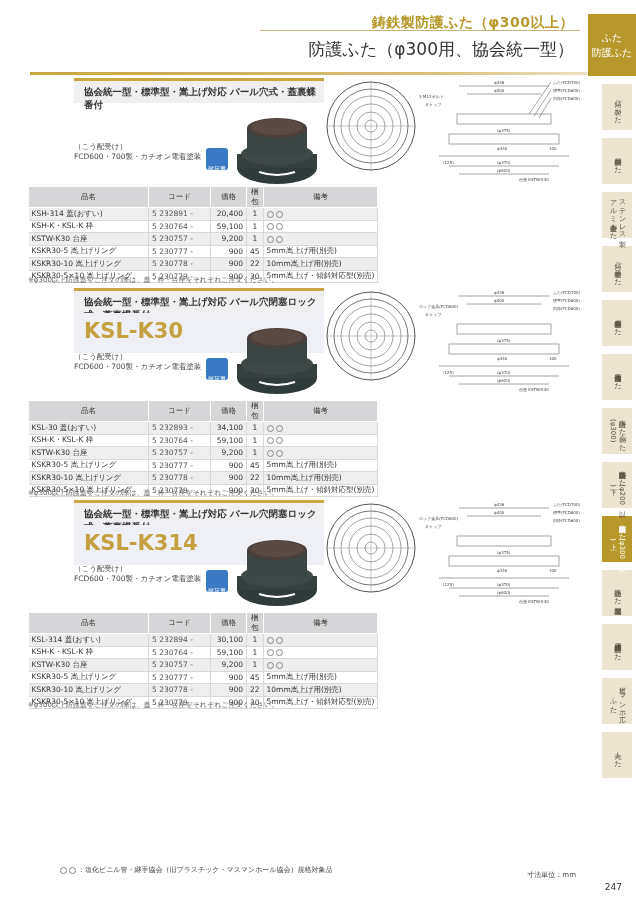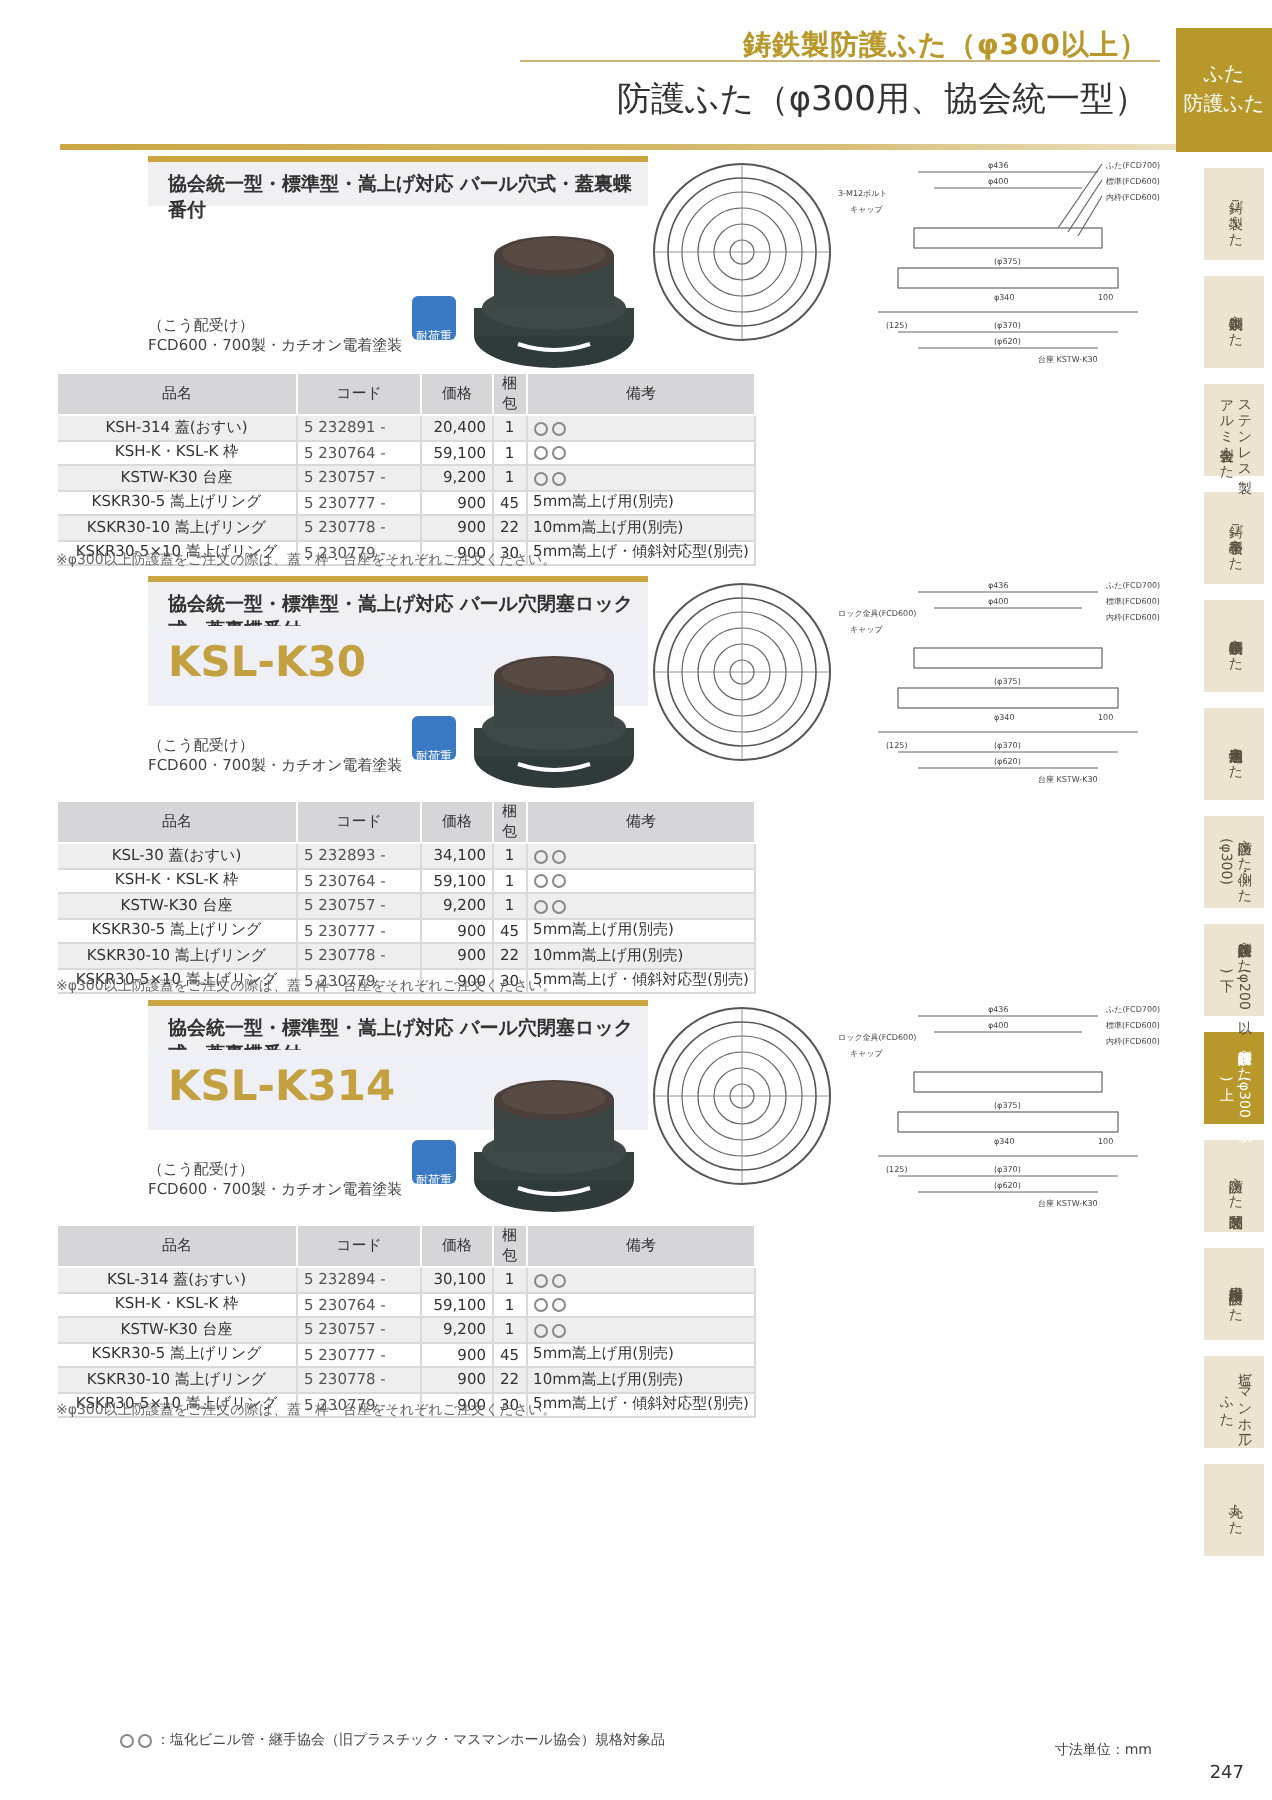--- a/index.html
+++ b/index.html
@@ -17,32 +17,32 @@
   .side { position: absolute; top: 84px; right: 4px; width: 30px; }
   .tab { width: 30px; height: 46px; margin-bottom: 8px; background: #ece4d1; color: #5a5040; font-size: 7px; writing-mode: vertical-rl; display: flex; align-items: center; justify-content: center; line-height: 9px; padding: 3px 0; text-align: center; }
   .tab.active { background: #b8982a; color: #fff; }
 
   
   .block { position: absolute; left: 74px; width: 520px; }
   .block .gold { height: 3px; width: 250px; background: #c9a640; }
   .block .sub { height: 22px; width: 250px; background: #f0f0f2; font-size: 9.5px; font-weight: bold; padding: 5px 0 0 10px; color: #333; }
   .block .name-area { position: relative; width: 250px; height: 40px; background: #eef0f6; }
   .block .name { position: absolute; left: 10px; top: 6px; font-size: 21px; font-weight: bold; color: #c3a040; }
-  .block .material { position: absolute; left: 0; top: 80px; font-size: 7.5px; color: #444; line-height: 10px; }
+  .block .material { position: absolute; left: 0; top: 64px; font-size: 7.5px; color: #444; line-height: 10px; }
   .block .load { position: absolute; left: 132px; top: 70px; width: 22px; height: 22px; border-radius: 3px; background: #3a79c4; color: #fff; font-size: 6px; text-align: center; line-height: 10px; padding-top: 16px; }
   .block .load b { display: block; font-size: 8px; }
   .block .photo { position: absolute; left: 155px; top: 28px; width: 96px; height: 82px; }
   .block .plan { position: absolute; left: 250px; top: -2px; width: 95px; height: 100px; }
   .block .section { position: absolute; left: 345px; top: 0; width: 170px; height: 106px; }
 
   table.spec { position: absolute; left: -46px; border-collapse: collapse; font-size: 7.5px; color: #333; }
   table.spec th { background: #d6d6d8; font-weight: normal; height: 12px; border: 1px solid #fff; padding: 0 3px; }
   table.spec td { height: 12.5px; border-bottom: 1px solid #d9d9d9; border-right: 1px solid #d9d9d9; padding: 0 3px; white-space: nowrap; }
   table.spec tr:nth-child(even) td { background: #eeeeee; }
-  table.spec td.c1 { text-align: center; width: 120px; }
+  table.spec td.c1 { text-align: left; width: 120px; }
   table.spec td.c2 { width: 62px; color: #555; }
   table.spec td.c3 { text-align: right; width: 36px; }
   table.spec td.c4 { text-align: center; width: 16px; }
   table.spec td.c5 { width: 95px; }
   .note { position: absolute; left: -46px; font-size: 7px; color: #666; }
   .ic { display: inline-block; width: 7px; height: 7px; border: 1px solid #888; border-radius: 50%; margin-right: 2px; vertical-align: middle; }
 
   .footer-note { position: absolute; left: 60px; top: 865px; font-size: 7px; color: #444; }
   .unit { position: absolute; right: 60px; top: 870px; font-size: 7px; color: #444; }
   .pg { position: absolute; right: 14px; top: 882px; font-size: 9px; color: #333; }

